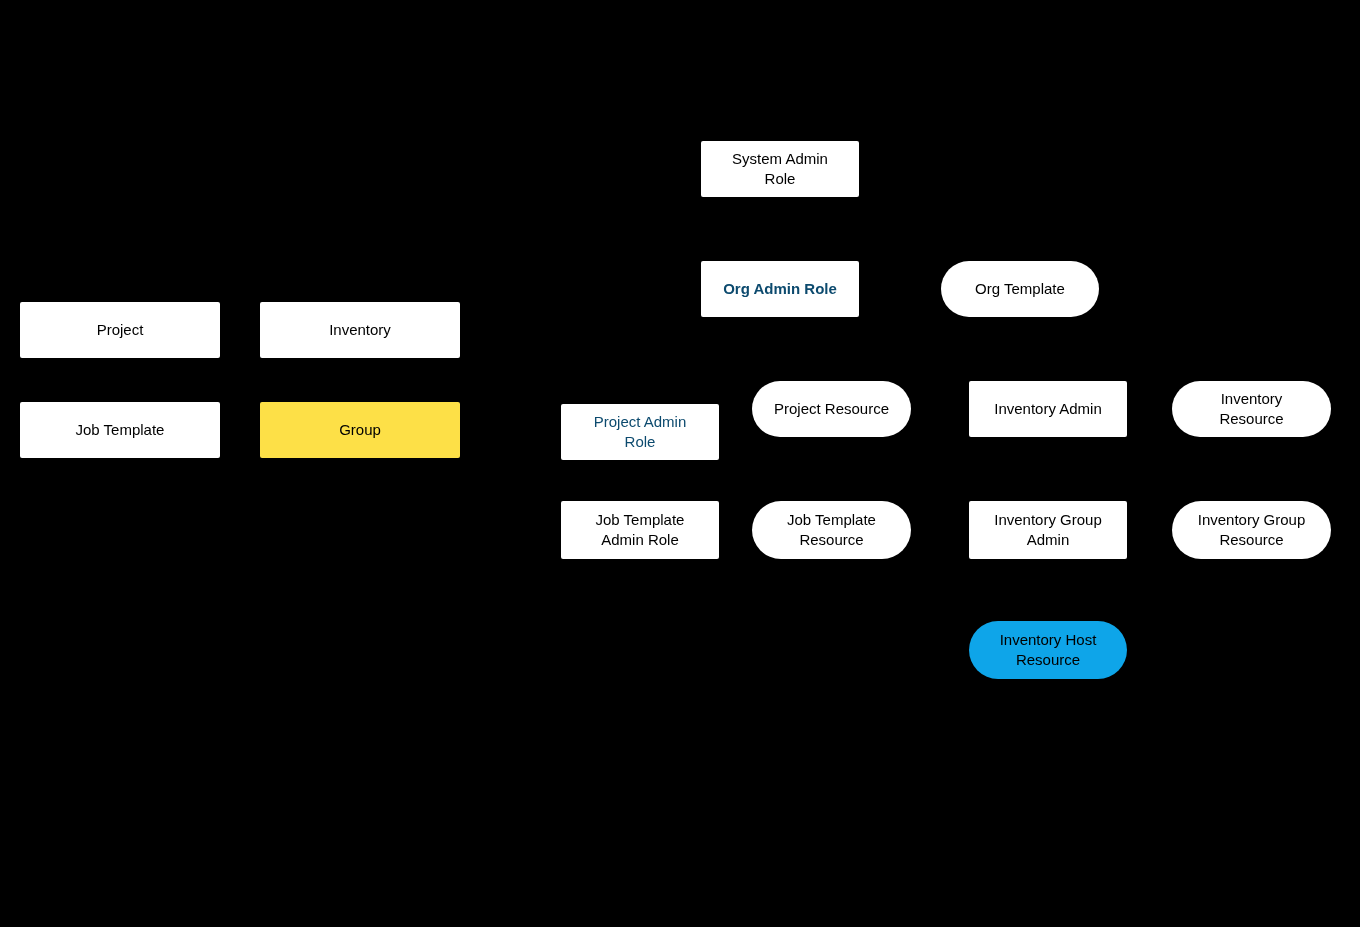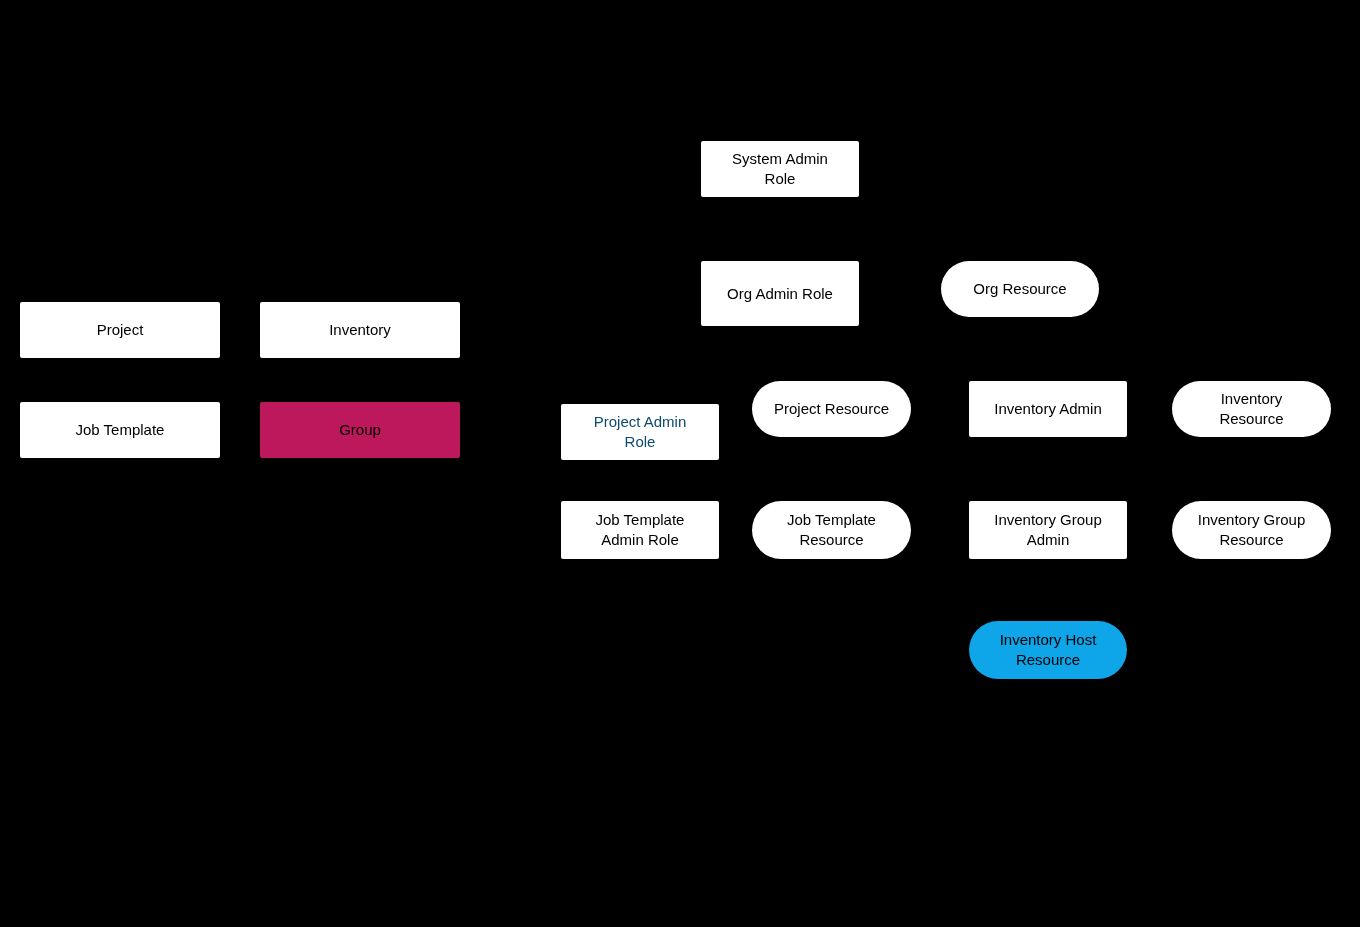--- a/index.html
+++ b/index.html
@@ -36,25 +36,25 @@
     border-radius: 999px;
   }
 </style>
 </head>
 <body>
 
 <div id="canvas" style="background: rgb(0, 0, 0);">
     <div class="node rect" style="left: 20px; top: 302px; width: 200px; height: 56px; background: rgb(255, 255, 255); color: rgb(0, 0, 0);">Project</div>
     <div class="node rect" style="left: 260px; top: 302px; width: 200px; height: 56px; background: rgb(255, 255, 255); color: rgb(0, 0, 0);">Inventory</div>
     <div class="node rect" style="left: 20px; top: 402px; width: 200px; height: 56px; background: rgb(255, 255, 255); color: rgb(0, 0, 0);">Job Template</div>
-    <div class="node rect" style="left: 260px; top: 402px; width: 200px; height: 56px; background: #be185d; color: rgb(0, 0, 0);">Group</div>
+    <div class="node rect" style="left: 260px; top: 402px; width: 200px; height: 56px; background: #fde047; color: rgb(0, 0, 0);">Group</div>
     <div class="node rect" style="left: 701px; top: 141px; width: 158px; height: 56px; background: rgb(255, 255, 255); color: rgb(0, 0, 0);">System Admin
 Role</div>
-    <div class="node rect" style="left: 701px; top: 261px; width: 158px; height: 65px; background: rgb(255, 255, 255); color: #000000;">Org Admin Role</div>
-    <div class="node pill" style="left: 941px; top: 261px; width: 158px; height: 56px; background: rgb(255, 255, 255); color: rgb(0, 0, 0);">Org Resource</div>
+    <div class="node rect" style="left: 701px; top: 261px; width: 158px; height: 56px; background: rgb(255, 255, 255); color: #0c4a6e; font-weight: bold;">Org Admin Role</div>
+    <div class="node pill" style="left: 941px; top: 261px; width: 158px; height: 56px; background: rgb(255, 255, 255); color: rgb(0, 0, 0);">Org Template</div>
     <div class="node rect" style="left: 561px; top: 381px; width: 158px; height: 56px; background: rgb(255, 255, 255); color: #0c4a6e; margin-top: 23px;">Project Admin
 Role</div>
     <div class="node rect" style="left: 969px; top: 381px; width: 158px; height: 56px; background: rgb(255, 255, 255); color: rgb(0, 0, 0);">Inventory Admin</div>
     <div class="node pill" style="left: 752px; top: 381px; width: 159px; height: 56px; background: rgb(255, 255, 255); color: rgb(0, 0, 0);">Project Resource</div>
     <div class="node pill" style="left: 1172px; top: 381px; width: 159px; height: 56px; background: rgb(255, 255, 255); color: rgb(0, 0, 0);">Inventory
 Resource</div>
     <div class="node rect" style="left: 561px; top: 501px; width: 158px; height: 58px; background: rgb(255, 255, 255); color: rgb(0, 0, 0);">Job Template
 Admin Role</div>
     <div class="node pill" style="left: 752px; top: 501px; width: 159px; height: 58px; background: rgb(255, 255, 255); color: rgb(0, 0, 0);">Job Template
 Resource</div>

